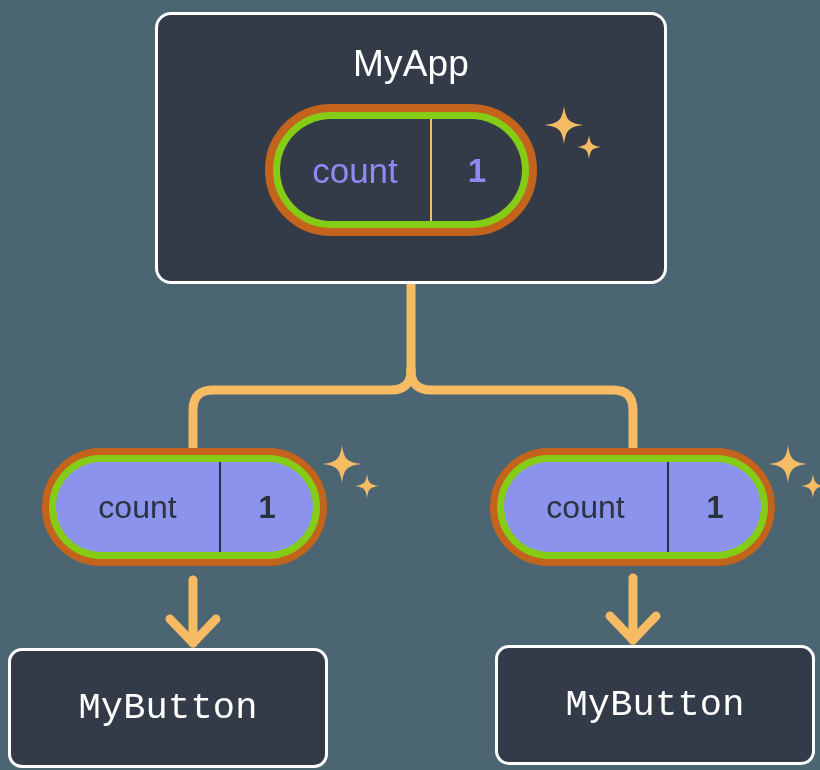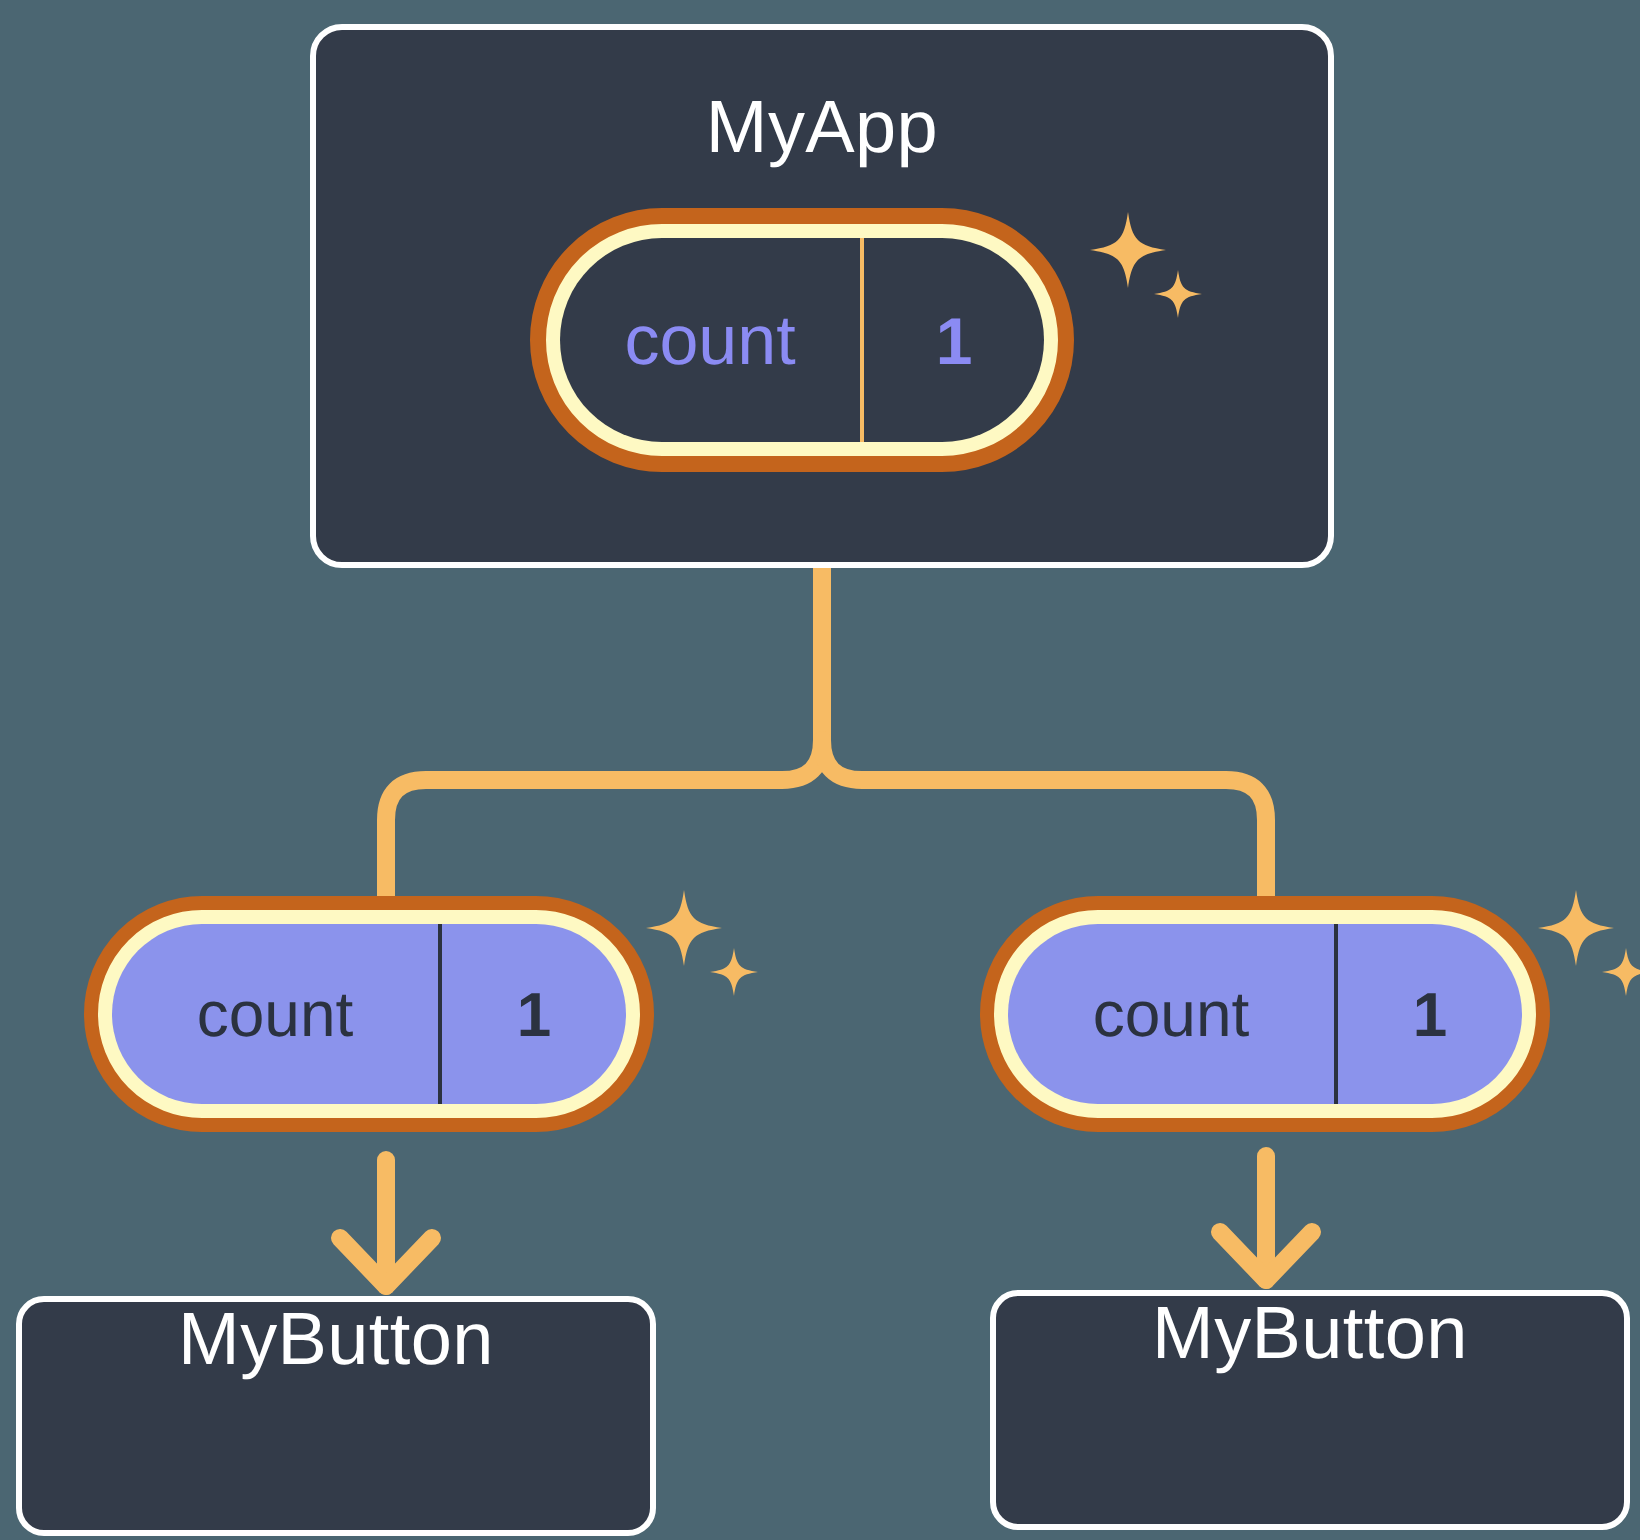--- a/index.html
+++ b/index.html
@@ -60,22 +60,23 @@
     color: #ffffff;
     font-size: 37px;
     font-weight: 400;
     letter-spacing: 0.2px;
     line-height: 1;
   }
 
   .card-leaf {
     width: 320px;
     height: 120px;
-    justify-content: flex-start;
+    justify-content: center;
     border-radius: 14px;
+    font-family: Liberation Mono, monospace;
   }
   .card-leaf-left  { left: 8px;   top: 648px; }
   .card-leaf-right { left: 495px; top: 645px; }
 
   .leaf-title {
     color: #ffffff;
     font-size: 37px;
     font-weight: 400;
     letter-spacing: 0.2px;
     line-height: 1;
@@ -88,21 +89,21 @@
   }
 
   .state-pill {
     position: relative;
     box-sizing: border-box;
     display: flex;
     align-items: stretch;
     border-radius: 999px;
     
     border: 7px solid #c4641c;
-    background: #fef9c3;
+    background: #84cc16;
     padding: 7px;
   }
 
   .state-pill-inner {
     display: flex;
     align-items: stretch;
     flex: 1 1 auto;
     border-radius: 999px;
     overflow: hidden;
   }

